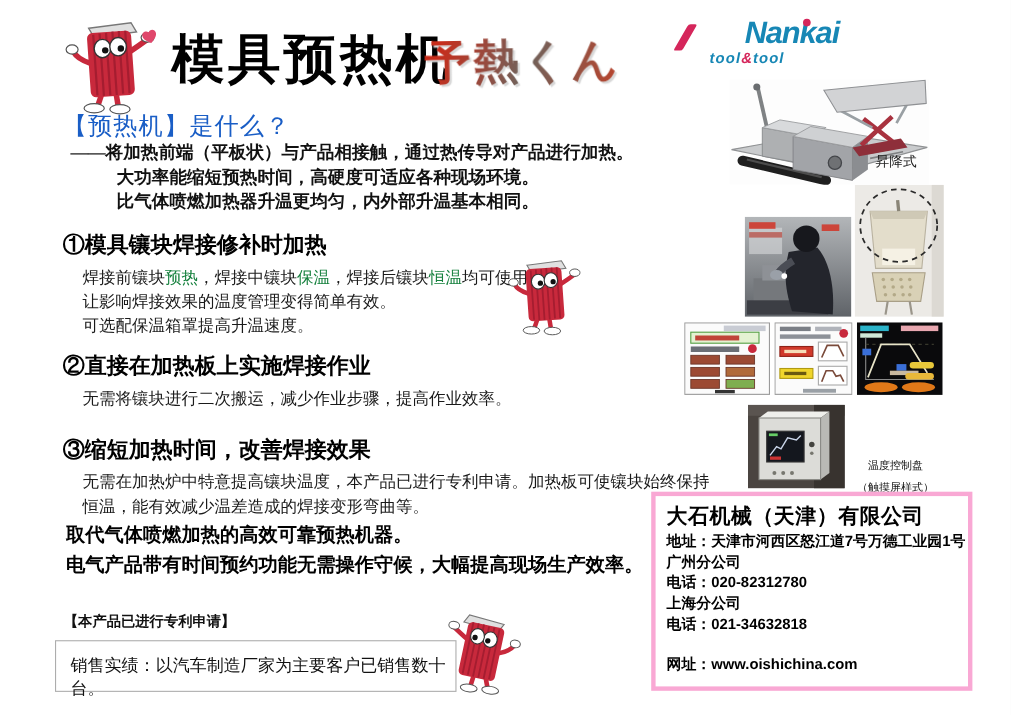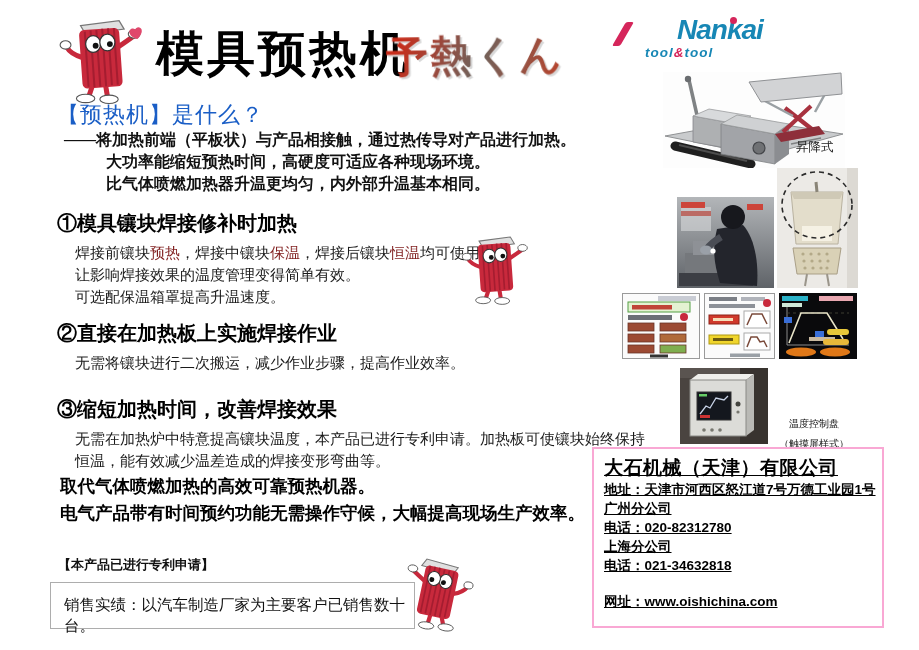--- a/index.html
+++ b/index.html
@@ -29,39 +29,39 @@
   
   .h-blue{left:57px;top:100px;font-size:22px;font-weight:normal;color:#1a5ec6;letter-spacing:1px;}
   .intro{left:64px;top:129px;font-size:16px;font-weight:bold;line-height:22px;color:#111;
          font-family:"Liberation Serif","DejaVu Serif",serif;}
   .intro .indent{padding-left:42px;}
 
   
   .sec-title{font-size:20px;font-weight:bold;line-height:26px;margin-bottom:6px;color:#000;}
   .sec-body{margin-left:18px;font-size:15px;line-height:22px;color:#1a1a1a;
             font-family:"Liberation Serif","DejaVu Serif",serif;}
-  .blue{color:#7f1d1d;}
+  .blue{color:#15803d;}
 
   .closing{left:60px;top:473px;font-size:17.5px;font-weight:bold;line-height:27px;color:#000;
            font-family:Liberation Serif, serif;}
   .patent{left:58px;top:556px;font-size:13px;font-weight:bold;color:#111;}
   .salesbox{left:50px;top:582px;width:365px;height:47px;border:1px solid #adadad;
             box-sizing:border-box;background:#fff;}
   .salesbox-text{margin:12px 0 0 13px;font-size:15.5px;color:#111;
                  font-family:"Liberation Serif","DejaVu Serif",serif;}
 
   
   .lift-label{left:796px;top:139px;font-size:12.5px;color:#222;
               font-family:"Liberation Serif","DejaVu Serif",serif;}
   .temp-label{left:779px;top:414px;font-size:10px;line-height:20px;color:#111;
               font-family:"Liberation Serif","DejaVu Serif",serif;text-align:center;}
 
   
-  .companybox{left:592px;top:447px;width:292px;height:181px;border:2px solid #f9a8d4;
-              box-sizing:border-box;background:#fff;padding:6px 10px 0 10px;text-decoration:underline;}
+  .companybox{left:592px;top:447px;width:292px;height:181px;border:4px solid #f9a8d4;
+              box-sizing:border-box;background:#fff;padding:6px 10px 0 10px;}
   .company-name{font-size:19px;font-weight:bold;letter-spacing:.5px;line-height:25px;}
   .company-line{font-size:13.5px;font-weight:bold;line-height:19px;white-space:nowrap;}
   .company-web{margin-top:17px;}
 
   svg{display:block;}
 </style>
 </head>
 <body>
 
 <div class="page">

